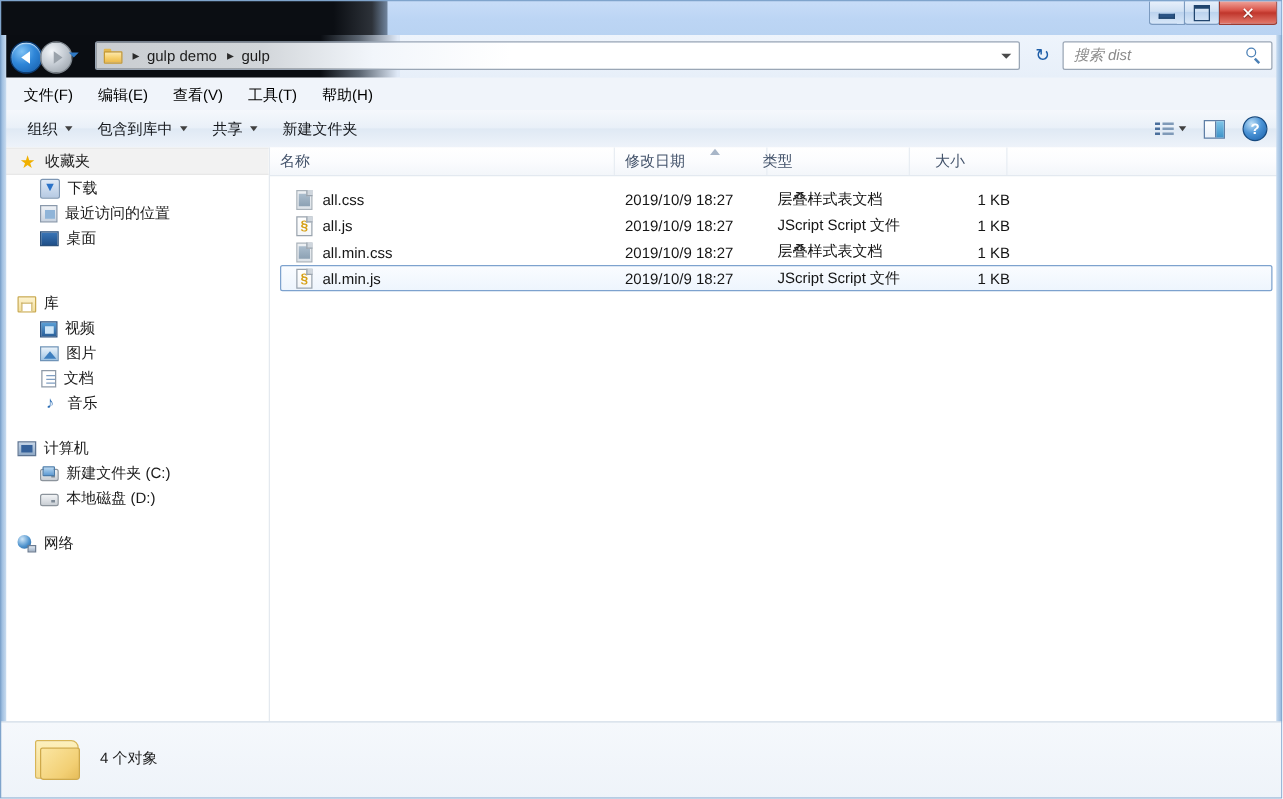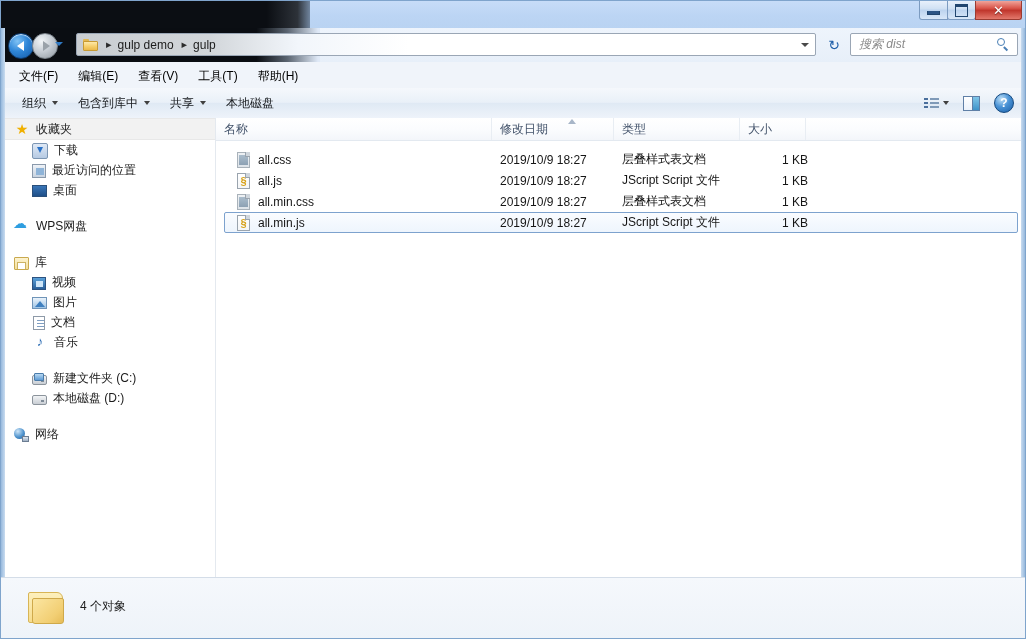--- a/index.html
+++ b/index.html
@@ -542,21 +542,21 @@
     </div>
     <div class="tb-item">
       <span>包含到库中</span>
       <span class="caret"></span>
     </div>
     <div class="tb-item">
       <span>共享</span>
       <span class="caret"></span>
     </div>
     <div class="tb-item">
-      <span>本地磁盘</span>
+      <span>新建文件夹</span>
     </div>
 
     <div id="tb-right">
       <div id="viewicon">
         <i style="top:1px"></i>
           <b style="top:1px"></b>
         <i style="top:5px"></i>
           <b style="top:5px"></b>
         <i style="top:9px"></i>
           <b style="top:9px"></b>
@@ -585,24 +585,20 @@
         <span class="nav-ico ico-recent"></span>
         <span class="nav-label">最近访问的位置</span>
       </div>
       <div class="nav-row indent">
         <span class="nav-ico ico-desktop"></span>
         <span class="nav-label">桌面</span>
       </div>
 
       <div class="nav-gap"></div>
 
-      <div class="nav-row header">
-        <span class="nav-ico ico-cloud"></span>
-        <span class="nav-label">WPS网盘</span>
-      </div>
 
       <div class="nav-gap"></div>
 
       <div class="nav-row header">
         <span class="nav-ico ico-library"></span>
         <span class="nav-label">库</span>
       </div>
       <div class="nav-row indent">
         <span class="nav-ico ico-video"></span>
         <span class="nav-label">视频</span>
@@ -615,20 +611,24 @@
         <span class="nav-ico ico-doc"></span>
         <span class="nav-label">文档</span>
       </div>
       <div class="nav-row indent">
         <span class="nav-ico ico-music">♪</span>
         <span class="nav-label">音乐</span>
       </div>
 
       <div class="nav-gap"></div>
 
+      <div class="nav-row header">
+        <span class="nav-ico ico-computer"></span>
+        <span class="nav-label">计算机</span>
+      </div>
       <div class="nav-row indent">
         <span class="nav-ico ico-drive sys"></span>
         <span class="nav-label">新建文件夹 (C:)</span>
       </div>
       <div class="nav-row indent">
         <span class="nav-ico ico-drive"></span>
         <span class="nav-label">本地磁盘 (D:)</span>
       </div>
 
       <div class="nav-gap"></div>
@@ -637,21 +637,21 @@
         <span class="nav-ico ico-network"></span>
         <span class="nav-label">网络</span>
       </div>
     </div>
 
     <div id="filepane">
 
       <div id="colheader">
         <div class="colh" style="left:276px; width:122px;">修改日期</div>
         <div class="colh" style="left:0px; width:276px;">名称</div>
-        <div class="colh" style="left:398px; width:126px;">类型</div>
+        <div class="colh" style="left:386px; width:126px;">类型</div>
         <div class="colh last" style="left:524px; width:66px;">大小</div>
         <div id="sortarrow"></div>
       </div>
 
       <div id="rowlist" style="margin-top:8px;">
 
         <div class="frow" style="margin:0 8px 0 8px;">
           <span class="fname">
             <span class="ficon css">
               <span class="page"></span>

